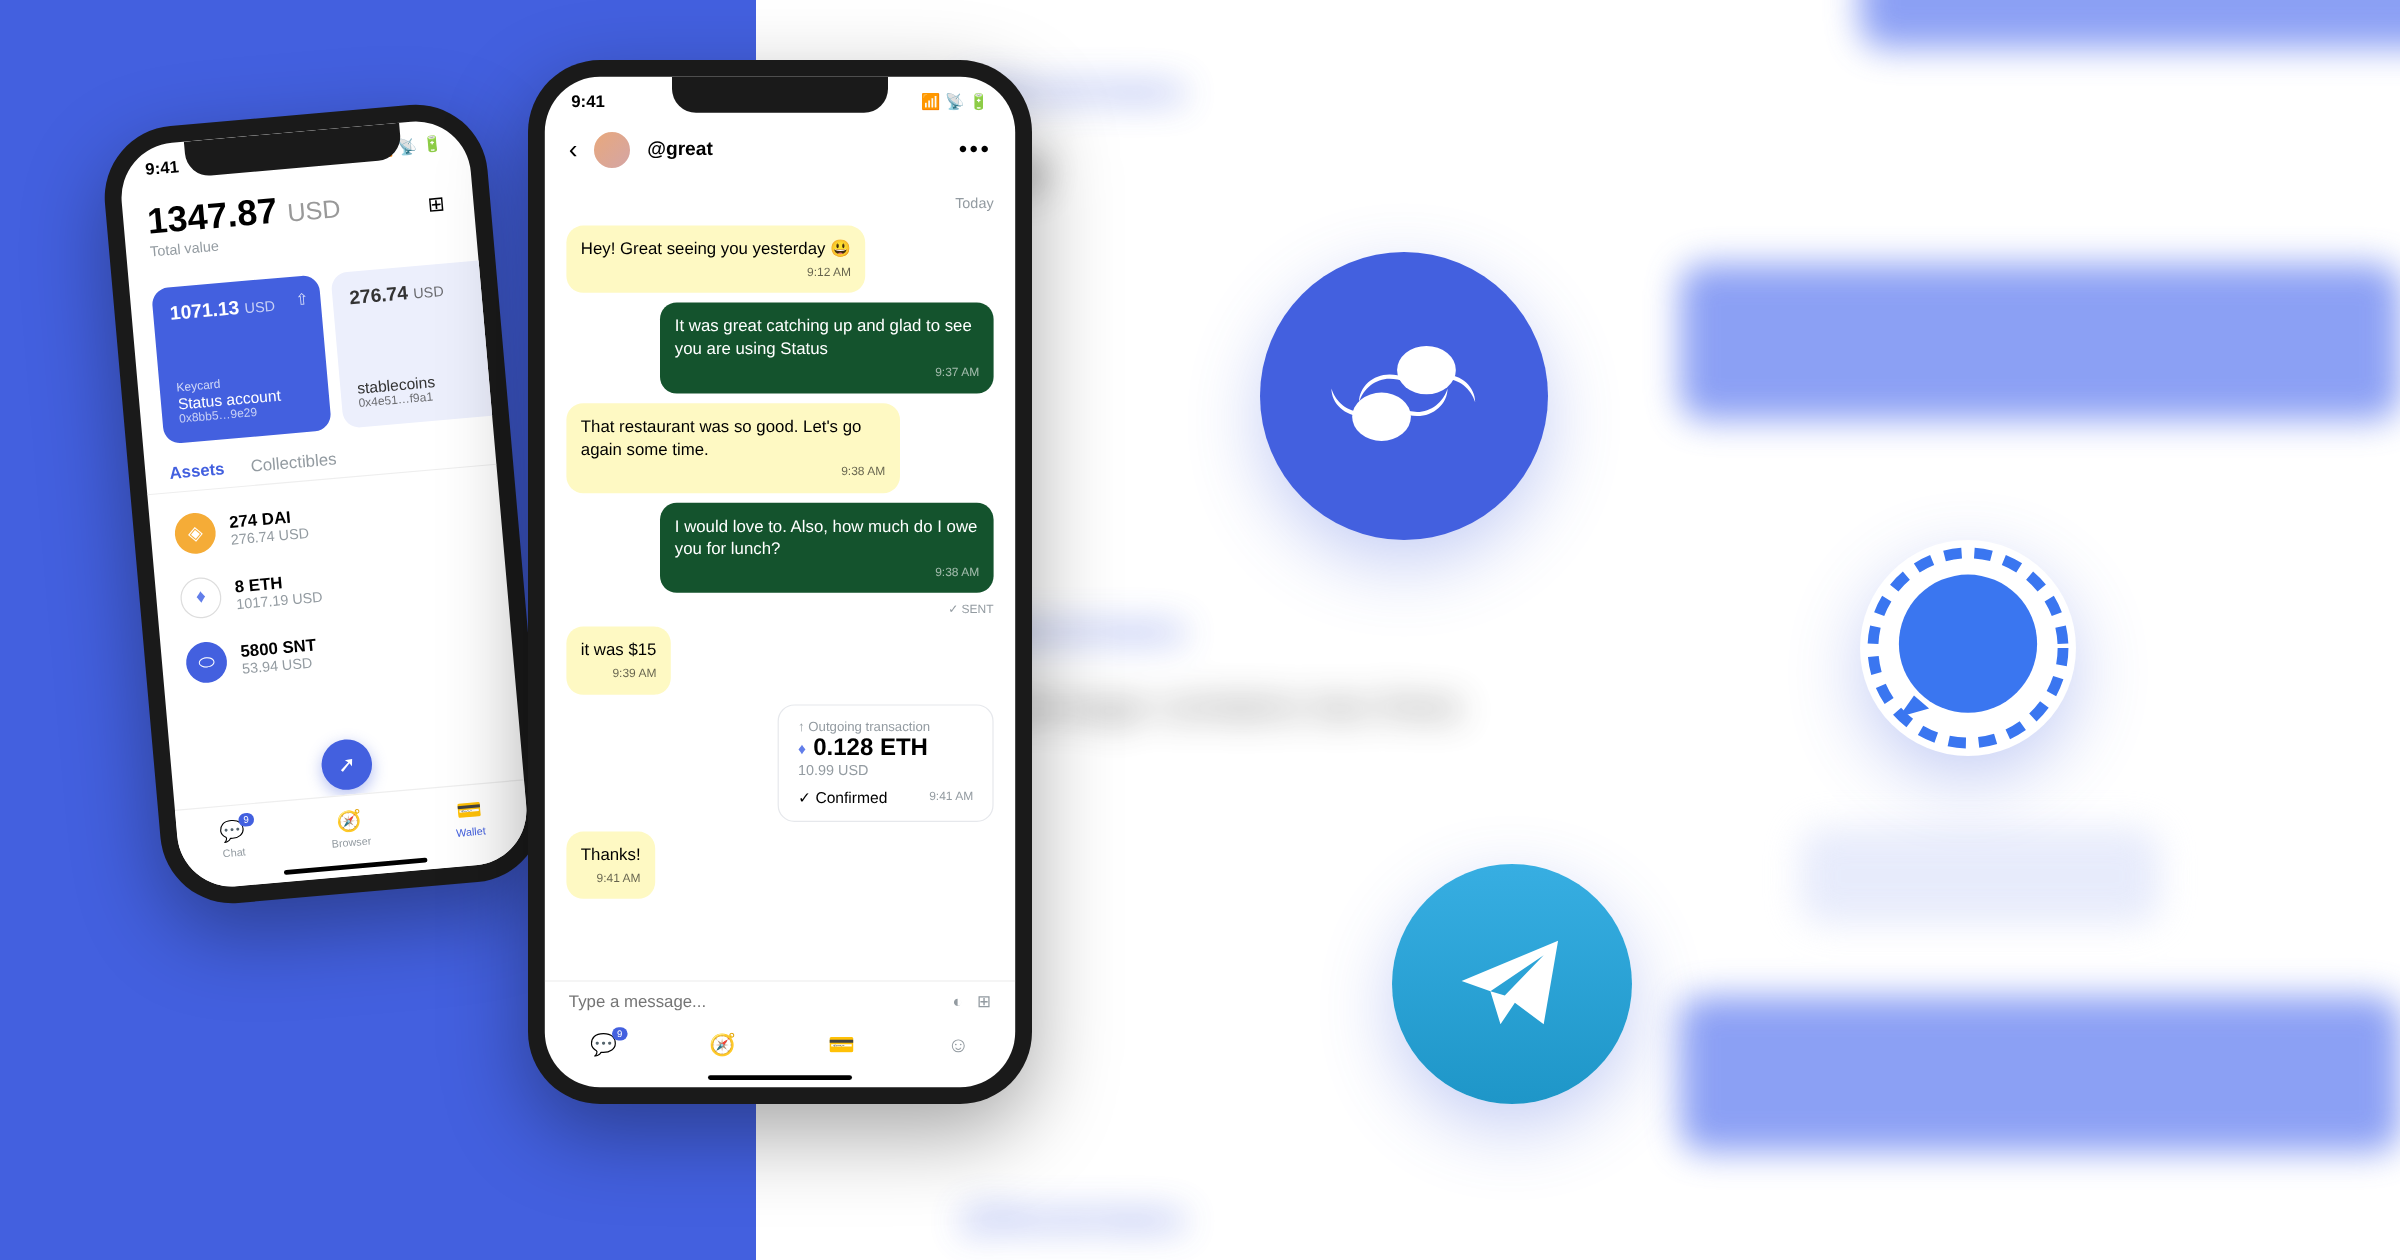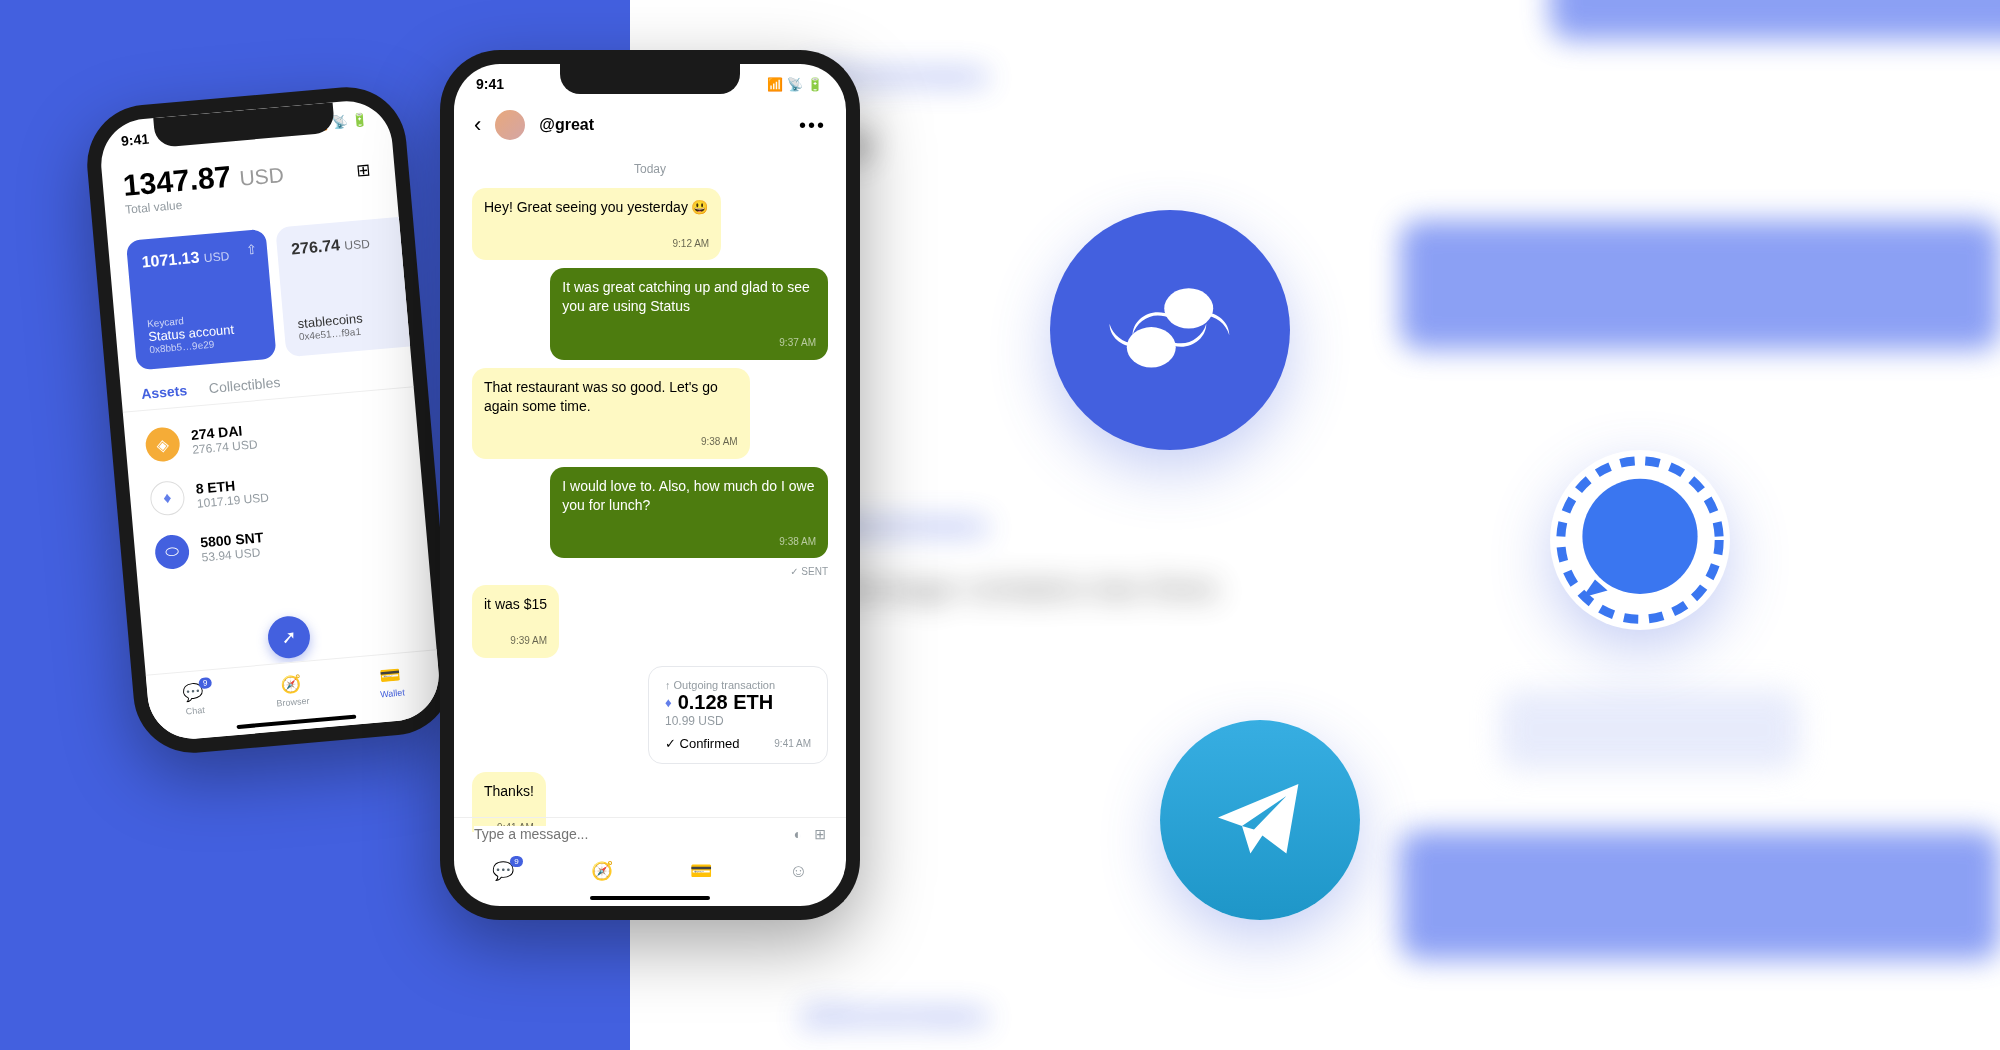--- a/index.html
+++ b/index.html
@@ -59,26 +59,26 @@
 .home-indicator { position: absolute; bottom: 6px; left: 50%; transform: translateX(-50%); width: 120px; height: 4px; background: #000; border-radius: 2px; }
 
 
 .chat-header { display: flex; align-items: center; gap: 12px; padding: 10px 20px; }
 .back-btn { font-size: 22px; color: #000; }
 .avatar { width: 34px; height: 34px; border-radius: 50%; background: linear-gradient(135deg, #e8a87c, #d4a5a5); border: 2px solid #fff; }
 .chat-name { font-size: 16px; font-weight: 600; }
 .more-btn { margin-left: auto; font-size: 20px; letter-spacing: 2px; }
 
 .chat-body { padding: 6px 18px; display: flex; flex-direction: column; gap: 8px; height: 680px; overflow: hidden; }
-.day-label { text-align: center; font-size: 12px; color: #939ba1; margin: 4px 0; }
+.day-label { text-align: right; font-size: 12px; color: #939ba1; margin: 4px 0; }
 .bubble { max-width: 78%; border-radius: 14px; padding: 10px 12px; font-size: 14px; position: relative; line-height: 1.35; }
 .bubble .msg-line { display: block; }
-.bubble .timestamp { font-size: 10px; opacity: 0.6; margin-left: 8px; float: right; margin-top: 20px; text-align: center; }
+.bubble .timestamp { font-size: 10px; opacity: 0.6; margin-left: 8px; float: right; margin-top: 4px; text-align: center; }
 .bubble-in { background: #fef9c3; color: #000; align-self: flex-start; }
-.bubble-out { background: #4d7c0f; color: #fff; align-self: flex-end; }
+.bubble-out { background: #14532d; color: #fff; align-self: flex-end; }
 .sent-status { align-self: flex-end; font-size: 10px; color: #939ba1; }
 
 .tx-card { align-self: flex-end; border: 1px solid #e6e8ec; border-radius: 14px; padding: 12px 16px; min-width: 180px; background: #fff; }
 .tx-label { font-size: 11px; color: #939ba1; }
 .tx-amount { font-size: 20px; font-weight: 700; display: flex; align-items: center; gap: 6px; }
 .tx-usd { font-size: 12px; color: #939ba1; }
 .tx-status { font-size: 13px; color: #000; margin-top: 8px; display: flex; justify-content: space-between; align-items: center; }
 
 .chat-input { position: absolute; bottom: 56px; left: 0; right: 0; display: flex; align-items: center; padding: 8px 20px; border-top: 1px solid #eee; gap: 12px; color: #939ba1; font-size: 14px; }
 .chat-input input { border: none; outline: none; flex: 1; font-size: 14px; }

